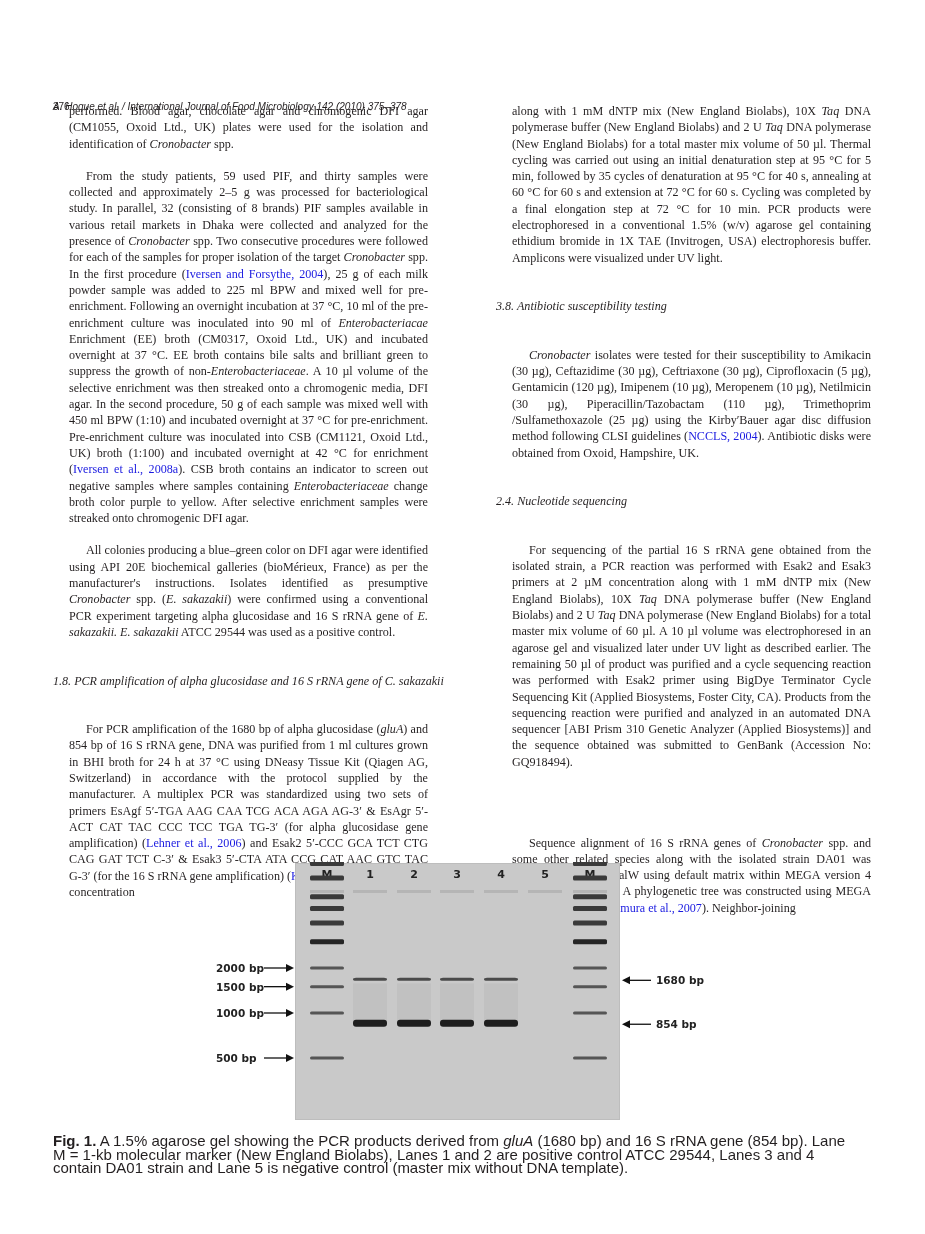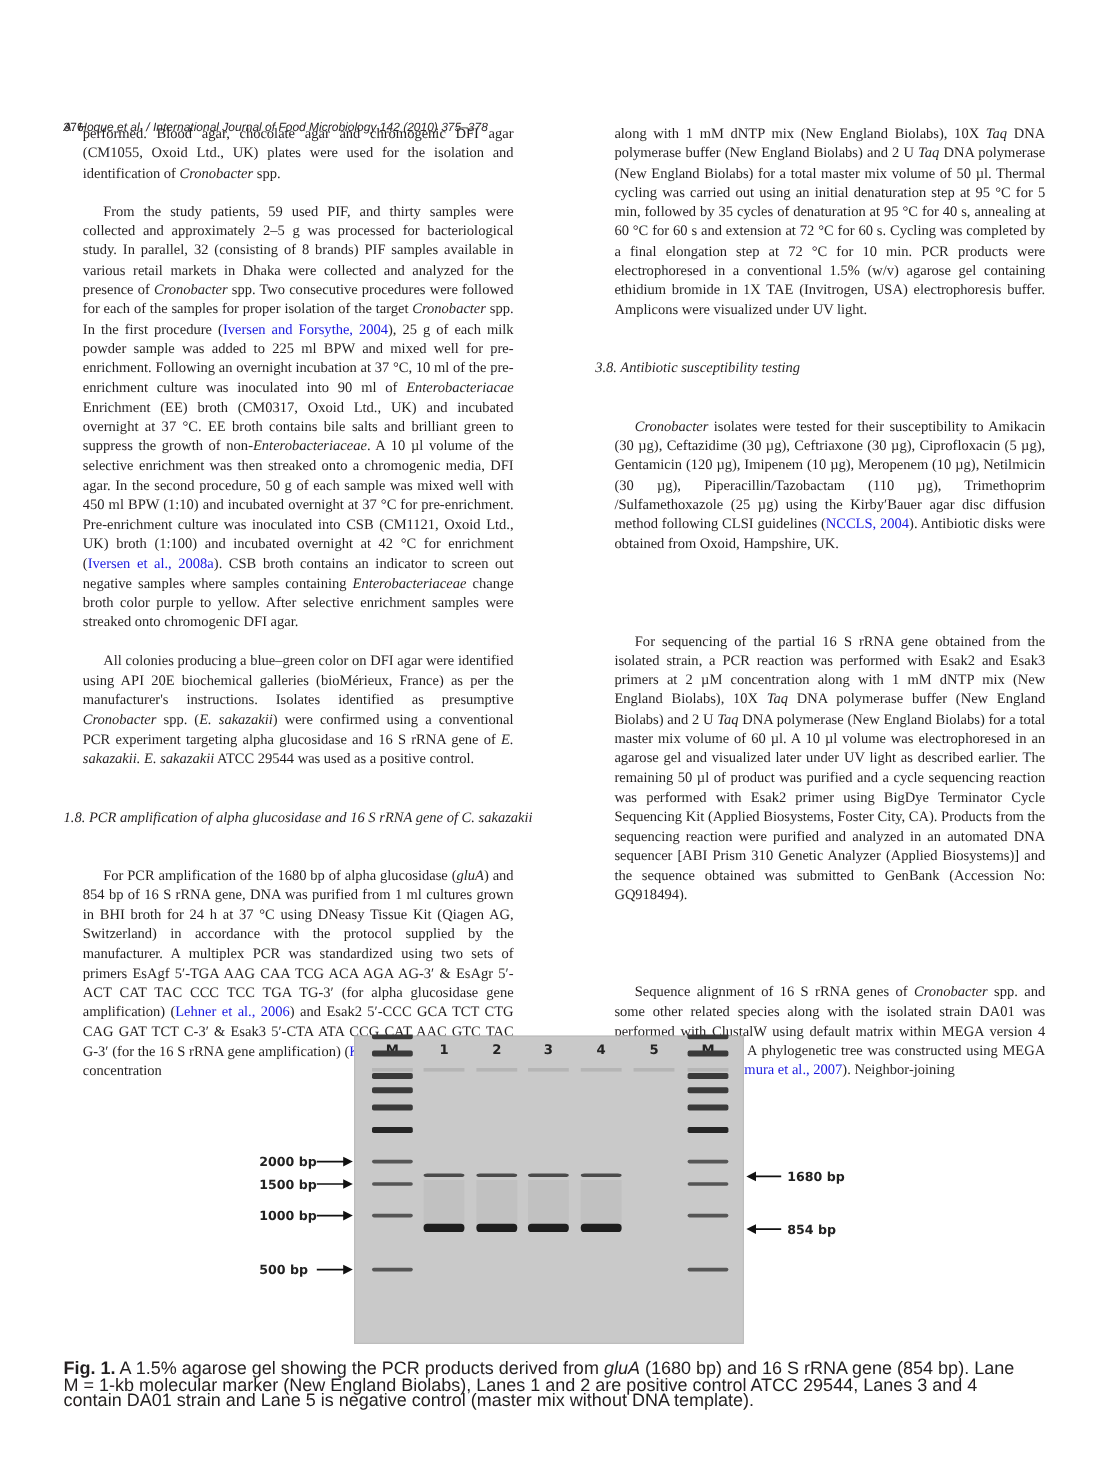--- a/index.html
+++ b/index.html
@@ -45,20 +45,21 @@
   <p><span>For PCR amplification of the 1680 bp of alpha glucosidase (</span><i>gluA</i><span>) and 854 bp of 16 S rRNA gene, DNA was purified from 1 ml cultures grown in BHI broth for 24 h at 37 °C using DNeasy Tissue Kit (Qiagen AG, Switzerland) in accordance with the protocol supplied by the manufacturer. A multiplex PCR was standardized using two sets of primers EsAgf 5′-TGA AAG CAA TCG ACA AGA AG-3′ &amp; EsAgr 5′-ACT CAT TAC CCC TCC TGA TG-3′ (for alpha glucosidase gene amplification) (</span><a class="cite">Lehner et al., 2006</a><span>) and Esak2 5′-CCC GCA TCT CTG CAG GAT TCT C-3′ &amp; Esak3 5′-CTA ATA CCG CAT AAC GTC TAC G-3′ (for the 16 S rRNA gene amplification) (</span><a class="cite">Keyser et al., 2003</a><span>) at 1 µM concentration</span></p>
 </div>
 
 <div class="col right">
   <p class="noindent"><span>along with 1 mM dNTP mix (New England Biolabs), 10X </span><i>Taq</i><span> DNA polymerase buffer (New England Biolabs) and 2 U </span><i>Taq</i><span> DNA polymerase (New England Biolabs) for a total master mix volume of 50 µl. Thermal cycling was carried out using an initial denaturation step at 95 °C for 5 min, followed by 35 cycles of denaturation at 95 °C for 40 s, annealing at 60 °C for 60 s and extension at 72 °C for 60 s. Cycling was completed by a final elongation step at 72 °C for 10 min. PCR products were electrophoresed in a conventional 1.5% (w/v) agarose gel containing ethidium bromide in 1X TAE (Invitrogen, USA) electrophoresis buffer. Amplicons were visualized under UV light.</span></p>
   <div class="gap"></div>
   <h3>3.8. Antibiotic susceptibility testing</h3>
   <div class="gap"></div>
   <p><i>Cronobacter</i><span> isolates were tested for their susceptibility to Amikacin (30 µg), Ceftazidime (30 µg), Ceftriaxone (30 µg), Ciprofloxacin (5 µg), Gentamicin (120 µg), Imipenem (10 µg), Meropenem (10 µg), Netilmicin (30 µg), Piperacillin/Tazobactam (110 µg), Trimethoprim /Sulfamethoxazole (25 µg) using the Kirby′Bauer agar disc diffusion method following CLSI guidelines (</span><a class="cite">NCCLS, 2004</a><span>). Antibiotic disks were obtained from Oxoid, Hampshire, UK.</span></p>
   <div class="gap"></div>
+  <h3>2.4. Nucleotide sequencing</h3>
   <div class="gap"></div>
   <p><span>For sequencing of the partial 16 S rRNA gene obtained from the isolated strain, a PCR reaction was performed with Esak2 and Esak3 primers at 2 µM concentration along with 1 mM dNTP mix (New England Biolabs), 10X </span><i>Taq</i><span> DNA polymerase buffer (New England Biolabs) and 2 U </span><i>Taq</i><span> DNA polymerase (New England Biolabs) for a total master mix volume of 60 µl. A 10 µl volume was electrophoresed in an agarose gel and visualized later under UV light as described earlier. The remaining 50 µl of product was purified and a cycle sequencing reaction was performed with Esak2 primer using BigDye Terminator Cycle Sequencing Kit (Applied Biosystems, Foster City, CA). Products from the sequencing reaction were purified and analyzed in an automated DNA sequencer [ABI Prism 310 Genetic Analyzer (Applied Biosystems)] and the sequence obtained was submitted to GenBank (Accession No: GQ918494).</span></p>
   <div class="gap"></div>
   <div class="gap"></div>
   <p><span>Sequence alignment of 16 S rRNA genes of </span><i>Cronobacter</i><span> spp. and some other related species along with the isolated strain DA01 was performed with ClustalW using default matrix within MEGA version 4 (</span><a class="cite">Tamura et al., 2007</a><span>). A phylogenetic tree was constructed using MEGA version 4 software (</span><a class="cite">Tamura et al., 2007</a><span>). Neighbor-joining</span></p>
 </div>
 
 <div class="figure">
   <div class="gel"></div>
   <svg id="gel-svg" width="500" height="258" style="position:absolute;left:0;top:0">

